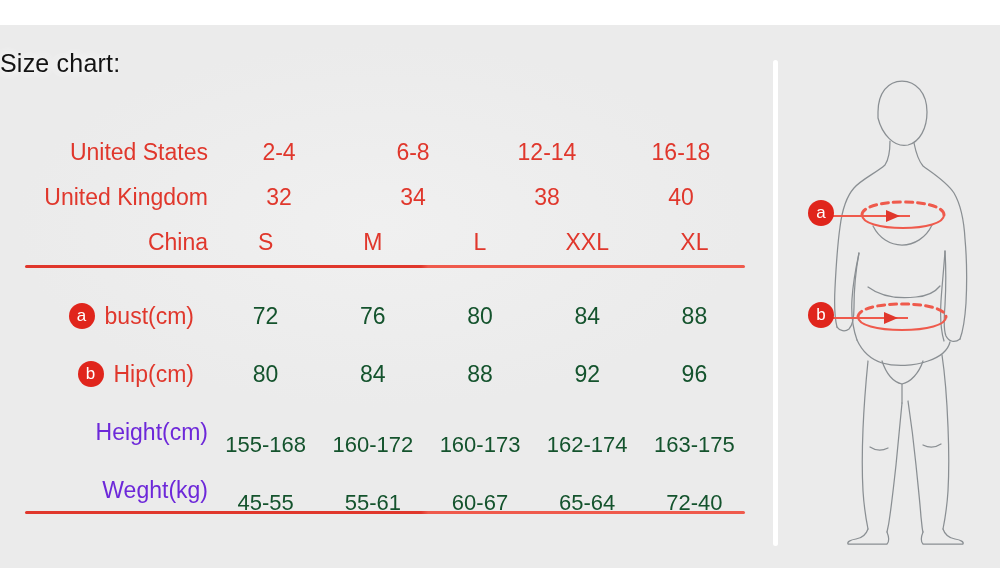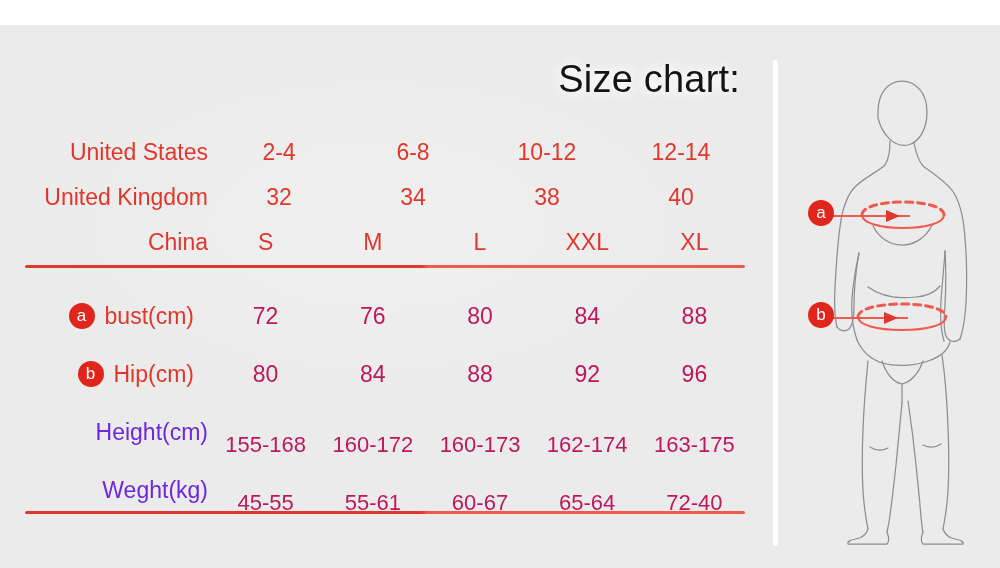--- a/index.html
+++ b/index.html
@@ -26,24 +26,24 @@
     height: 543px;
     background: #ebebeb;
     background-image:
       radial-gradient(ellipse 520px 260px at 380px 200px, #f0f0f0 0%, #ebebeb 70%);
   }
 
   
   .title {
     position: absolute;
     left: 0;
-    top: 58px;
+    top: 42px;
     width: 740px;
-    text-align: right;
-    font-size: 38px;
+    text-align: left;
+    font-size: 25px;
     line-height: 42px;
     color: #141414;
     letter-spacing: 0.2px;
     text-shadow:
       0 0 10px #ffffff,
       0 0 18px #ffffff,
       0 0 26px rgba(255,255,255,0.85);
     white-space: nowrap;
   }
 
@@ -72,21 +72,21 @@
   }
   .cell {
     flex: 1 1 0;
     text-align: center;
     white-space: nowrap;
   }
 
   .lbl-red   { color: #e0372c; font-size: 23px; }
   .lbl-grey  { color: #6d28d9; font-size: 23px; }
   .val-red   { color: #e0372c; font-size: 23px; }
-  .val-grey  { color: #be185d; font-size: 23px; }
+  .val-grey  { color: #14532d; font-size: 23px; }
   .val-grey.small { font-size: 22px; margin-top: 26px; }
 
   .rowlabel.withbadge {
     display: flex;
     align-items: center;
     justify-content: flex-end;
     gap: 10px;
     padding-right: 18px;
   }
 
@@ -160,22 +160,22 @@
   <div class="plate"></div>
 
   <div class="title">Size chart:</div>
 
   <div class="table">
 
     <div class="row">
       <div class="rowlabel lbl-red">United States</div>
       <div class="cell val-red">2-4</div>
       <div class="cell val-red">6-8</div>
-      <div class="cell val-red">10-12</div>
       <div class="cell val-red">12-14</div>
+      <div class="cell val-red">16-18</div>
     </div>
 
     <div class="row">
       <div class="rowlabel lbl-red">United Kingdom</div>
       <div class="cell val-red">32</div>
       <div class="cell val-red">34</div>
       <div class="cell val-red">38</div>
       <div class="cell val-red">40</div>
     </div>
 

